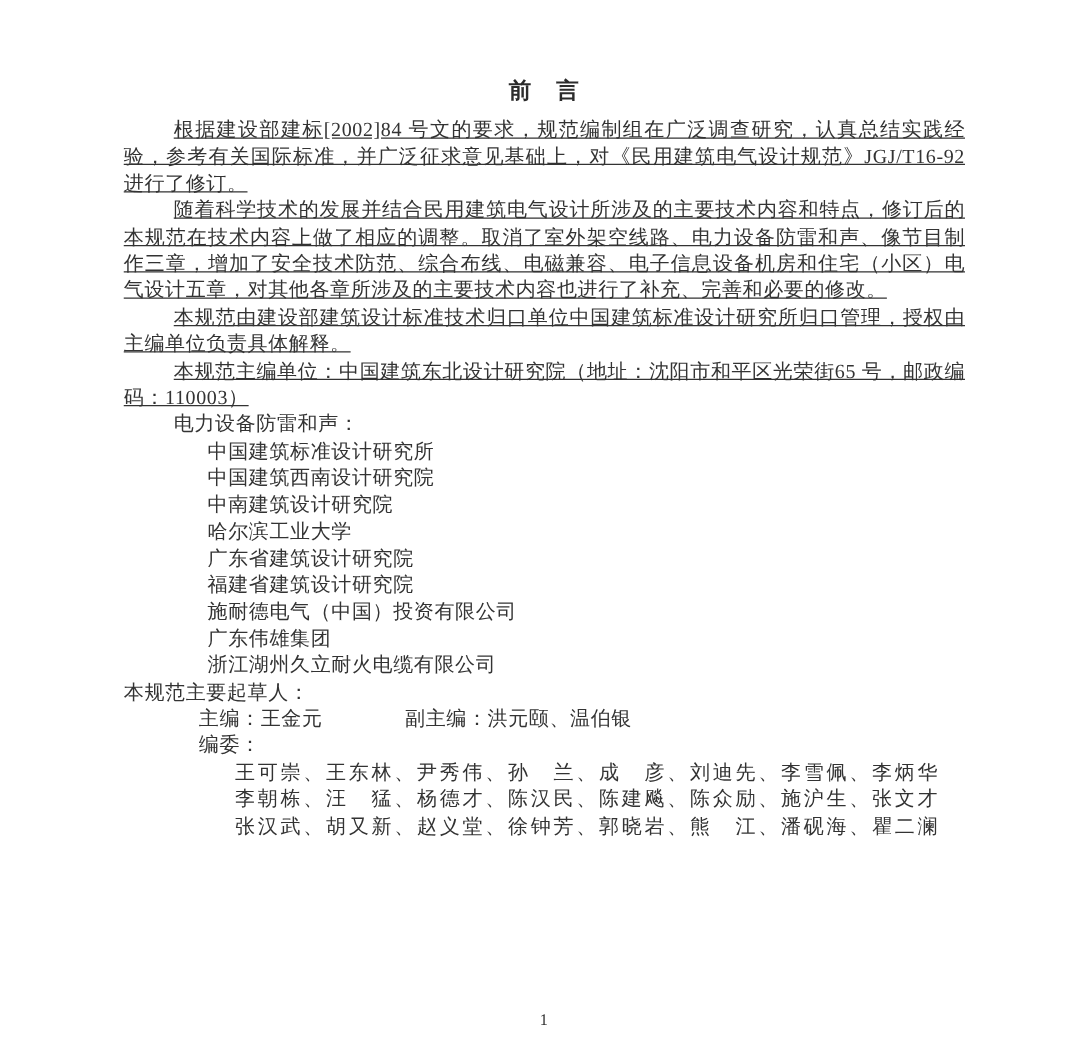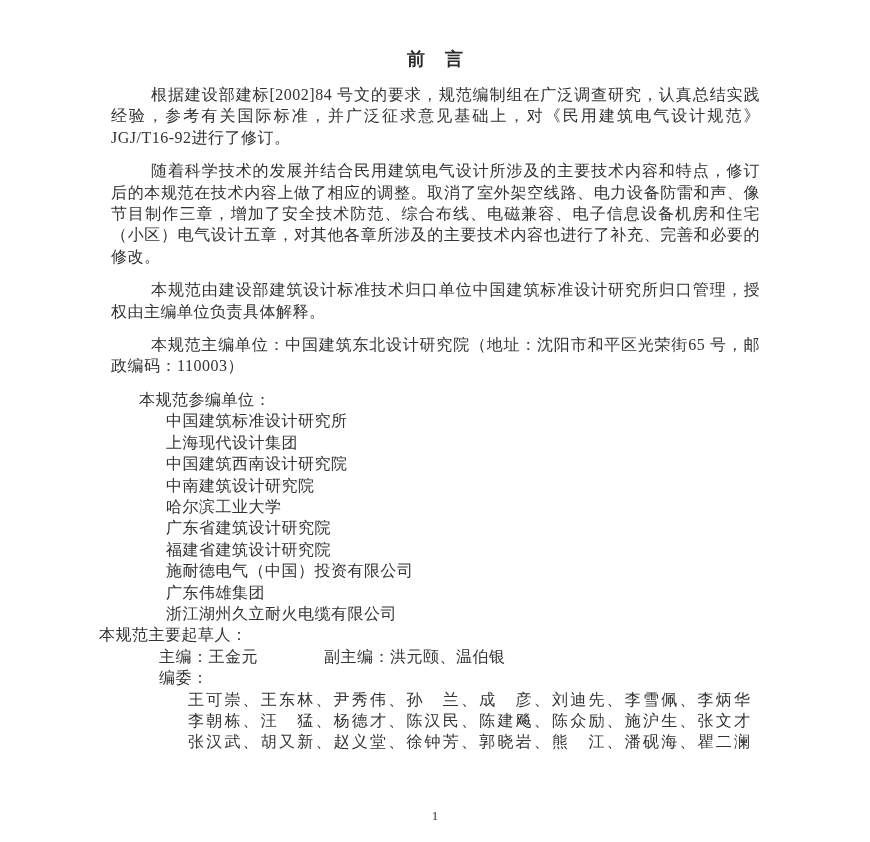--- a/index.html
+++ b/index.html
@@ -15,36 +15,37 @@
     overflow: hidden;
     font-family: "Liberation Serif", "DejaVu Serif", serif;
     color: #333333;
     font-size: 16px;
     line-height: 21.4px;
     letter-spacing: 0.5px;
   }
   .content {
     position: absolute;
     left: 99px;
-    top: 46px;
+    top: 59px;
     width: 673px;
   }
   .doc-title {
     margin: 0 0 9px 0;
     text-align: center;
     font-size: 18px;
     font-weight: bold;
     letter-spacing: 1px;
     line-height: 26px;
     color: #2b2b2b;
   }
   .para {
-    margin: 12px;
+    margin: 0;
     text-indent: 2.5em;
     text-align: justify;
+    text-decoration: underline;
   }
   .section-head {
     text-indent: 2.5em;
   }
   .unit {
     padding-left: 67px;
   }
   .editor-line {
     padding-left: 60px;
   }
@@ -70,24 +71,23 @@
 <div class="page">
   <div class="content">
 
     <h1 class="doc-title">前　言</h1>
 
     <p class="para">根据建设部建标[2002]84 号文的要求，规范编制组在广泛调查研究，认真总结实践经验，参考有关国际标准，并广泛征求意见基础上，对《民用建筑电气设计规范》JGJ/T16-92进行了修订。</p>
     <p class="para">随着科学技术的发展并结合民用建筑电气设计所涉及的主要技术内容和特点，修订后的本规范在技术内容上做了相应的调整。取消了室外架空线路、电力设备防雷和声、像节目制作三章，增加了安全技术防范、综合布线、电磁兼容、电子信息设备机房和住宅（小区）电气设计五章，对其他各章所涉及的主要技术内容也进行了补充、完善和必要的修改。</p>
     <p class="para">本规范由建设部建筑设计标准技术归口单位中国建筑标准设计研究所归口管理，授权由主编单位负责具体解释。</p>
     <p class="para">本规范主编单位：中国建筑东北设计研究院（地址：沈阳市和平区光荣街65 号，邮政编码：110003）</p>
 
-    <div class="section-head">本规范参编单位：</div>
+    <div class="section-head">电力设备防雷和声：</div>
 
     <div class="unit">中国建筑标准设计研究所</div>
-    <div class="unit">上海现代设计集团</div>
     <div class="unit">中国建筑西南设计研究院</div>
     <div class="unit">中南建筑设计研究院</div>
     <div class="unit">哈尔滨工业大学</div>
     <div class="unit">广东省建筑设计研究院</div>
     <div class="unit">福建省建筑设计研究院</div>
     <div class="unit">施耐德电气（中国）投资有限公司</div>
     <div class="unit">广东伟雄集团</div>
     <div class="unit">浙江湖州久立耐火电缆有限公司</div>
 
     <div>本规范主要起草人：</div>

